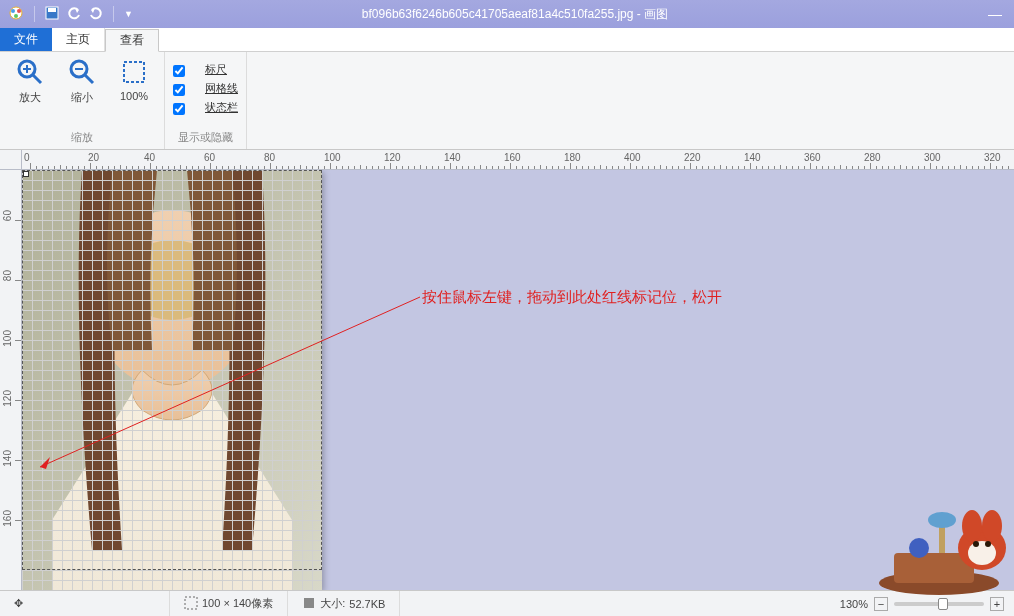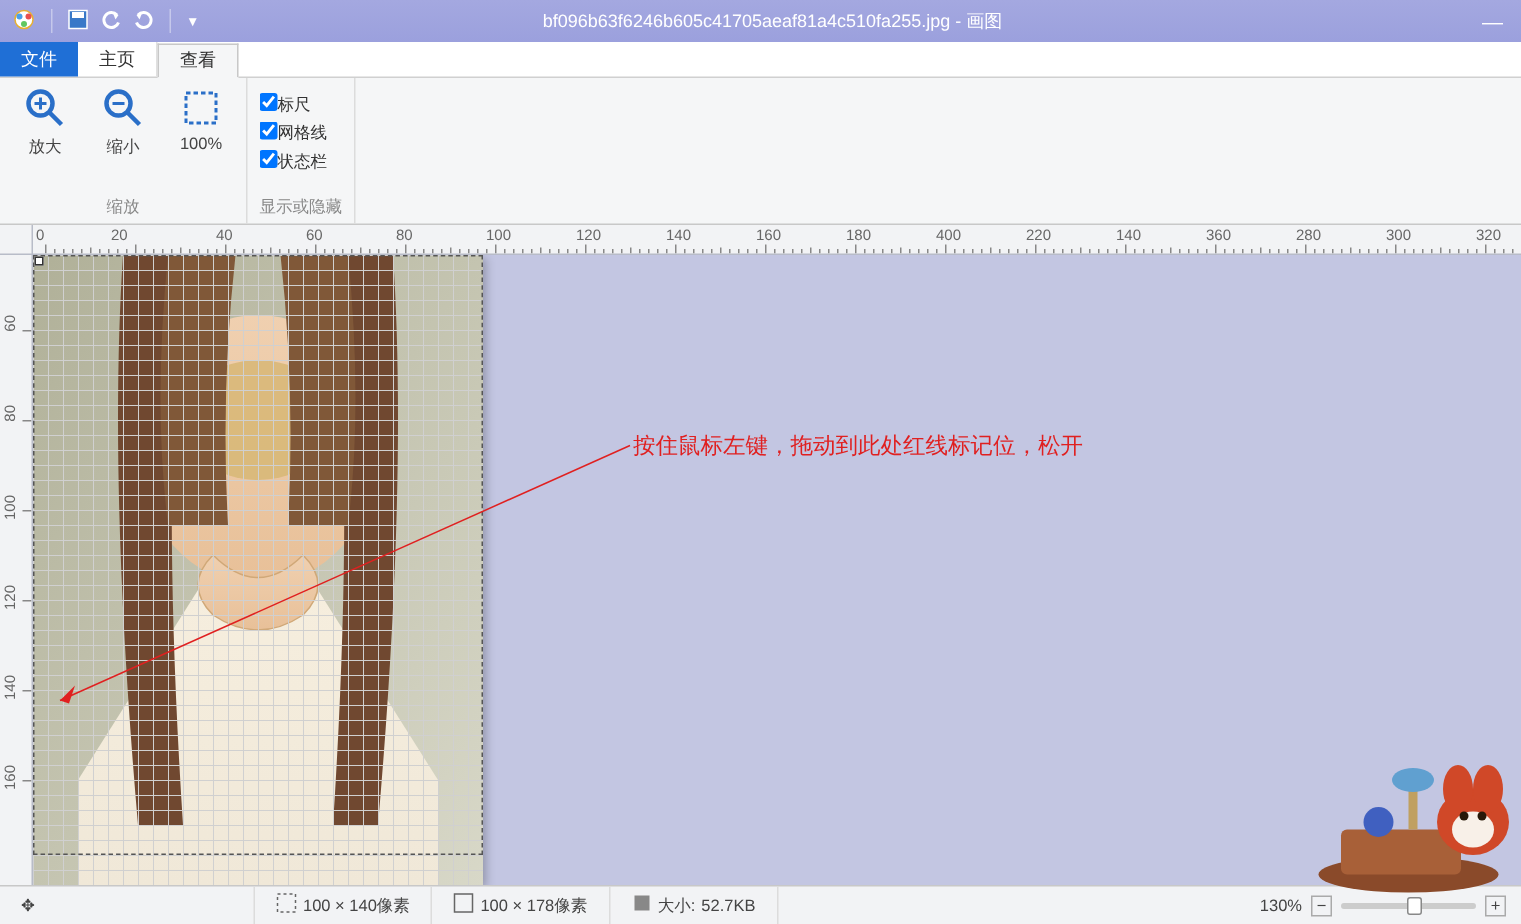--- a/index.html
+++ b/index.html
@@ -16,21 +16,21 @@
 .menubar .tab { padding:0 14px; display:flex; align-items:center; font-size:12px; color:#333; border-right:1px solid #e0e0e0; }
 .menubar .tab.active { border:1px solid #c8c8c8; border-bottom:1px solid #f5f6f7; position:relative; top:1px; background:#f5f6f7; }
 
 .ribbon { height:98px; background:#f5f6f7; display:flex; border-bottom:1px solid #c8c8c8; }
 .rgroup { border-right:1px solid #dcdcdc; padding:4px 8px 0 8px; display:flex; flex-direction:column; align-items:center; }
 .rgroup .row { display:flex; gap:8px; align-items:flex-start; }
 .rbtn { display:flex; flex-direction:column; align-items:center; width:44px; cursor:pointer; }
 .rbtn .ico { width:32px; height:32px; display:flex; align-items:center; justify-content:center; }
 .rbtn .lbl { font-size:11px; color:#444; margin-top:2px; }
 .rgroup .grpname { font-size:11px; color:#888; margin-top:auto; padding-bottom:4px; }
-.chk { display:flex; align-items:flex-start; font-size:11px; color:#333; gap:0; margin:2px 0; }
+.chk { display:flex; align-items:flex-end; font-size:11px; color:#333; gap:20px; margin:2px 0;text-decoration:underline; }
 .chk input { width:12px; height:12px; }
 
 .workarea { position:absolute; top:150px; left:0; right:0; bottom:26px; }
 .hruler { position:absolute; top:0; left:22px; right:0; height:20px; background:#f2f3f5; border-bottom:1px solid #b8bcc8; overflow:hidden; }
 .vruler { position:absolute; top:20px; left:0; width:22px; bottom:0; background:#f2f3f5; border-right:1px solid #b8bcc8; overflow:hidden; }
 .corner { position:absolute; top:0; left:0; width:22px; height:20px; background:#f2f3f5; border-right:1px solid #b8bcc8; border-bottom:1px solid #b8bcc8; }
 .canvas-bg { position:absolute; top:20px; left:22px; right:0; bottom:0; background:#c3c6e2; overflow:hidden; }
 .canvas { position:absolute; top:0; left:0; width:300px; height:420px; background:#fff; box-shadow:2px 2px 6px rgba(0,0,0,0.25); }
 .sel-rect { position:absolute; top:0; left:0; width:300px; height:400px; border:1px dashed #555; }
 .sel-rect::before, .sel-rect::after { content:""; position:absolute; width:4px; height:4px; background:#fff; border:1px solid #333; }
@@ -153,21 +153,21 @@
       <div class="tickline-h" style="left: 8px;"></div>
       <div class="tickline-h" style="left: 14px; height: 3px;"></div>
       <div class="tickline-h" style="left: 20px; height: 3px;"></div>
       <div class="tickline-h" style="left: 26px; height: 3px;"></div>
       <div class="tickline-h" style="left: 32px; height: 3px;"></div>
       <div class="tickline-h" style="left: 38px; height: 4px;"></div>
       <div class="tickline-h" style="left: 44px; height: 3px;"></div>
       <div class="tickline-h" style="left: 50px; height: 3px;"></div>
       <div class="tickline-h" style="left: 56px; height: 3px;"></div>
       <div class="tickline-h" style="left: 62px; height: 3px;"></div>
-      <span class="tick htick" style="left: 52px;">20</span>
+      <span class="tick htick" style="left: 66px;">20</span>
       <div class="tickline-h" style="left: 68px;"></div>
       <div class="tickline-h" style="left: 74px; height: 3px;"></div>
       <div class="tickline-h" style="left: 80px; height: 3px;"></div>
       <div class="tickline-h" style="left: 86px; height: 3px;"></div>
       <div class="tickline-h" style="left: 92px; height: 3px;"></div>
       <div class="tickline-h" style="left: 98px; height: 4px;"></div>
       <div class="tickline-h" style="left: 104px; height: 3px;"></div>
       <div class="tickline-h" style="left: 110px; height: 3px;"></div>
       <div class="tickline-h" style="left: 116px; height: 3px;"></div>
       <div class="tickline-h" style="left: 122px; height: 3px;"></div>
@@ -388,26 +388,20 @@
     <span>✥</span>
   </div>
   <div class="cell">
     <span><svg width="14" height="14">
           <rect x="1" y="1" width="12" height="12" fill="none" stroke="#666" stroke-dasharray="2"></rect>
         </svg></span>
     <span>100 × 140像素</span>
   </div>
   <div class="cell">
     <span><svg width="14" height="14">
-          <rect x="1" y="1" width="12" height="12" fill="none" stroke="#666"></rect>
-        </svg></span>
-    <span>100 × 178像素</span>
-  </div>
-  <div class="cell">
-    <span><svg width="14" height="14">
           <rect x="2" y="2" width="10" height="10" fill="#888"></rect>
         </svg></span>
     <span>大小:</span>
     <span>52.7KB</span>
   </div>
   <div class="zoom">
     <span>130%</span>
     <span style="border:1px solid #aaa;width:14px;height:14px;text-align:center;line-height:12px">−</span>
     <div class="zoom-slider">
         <div class="zoom-thumb"></div>

